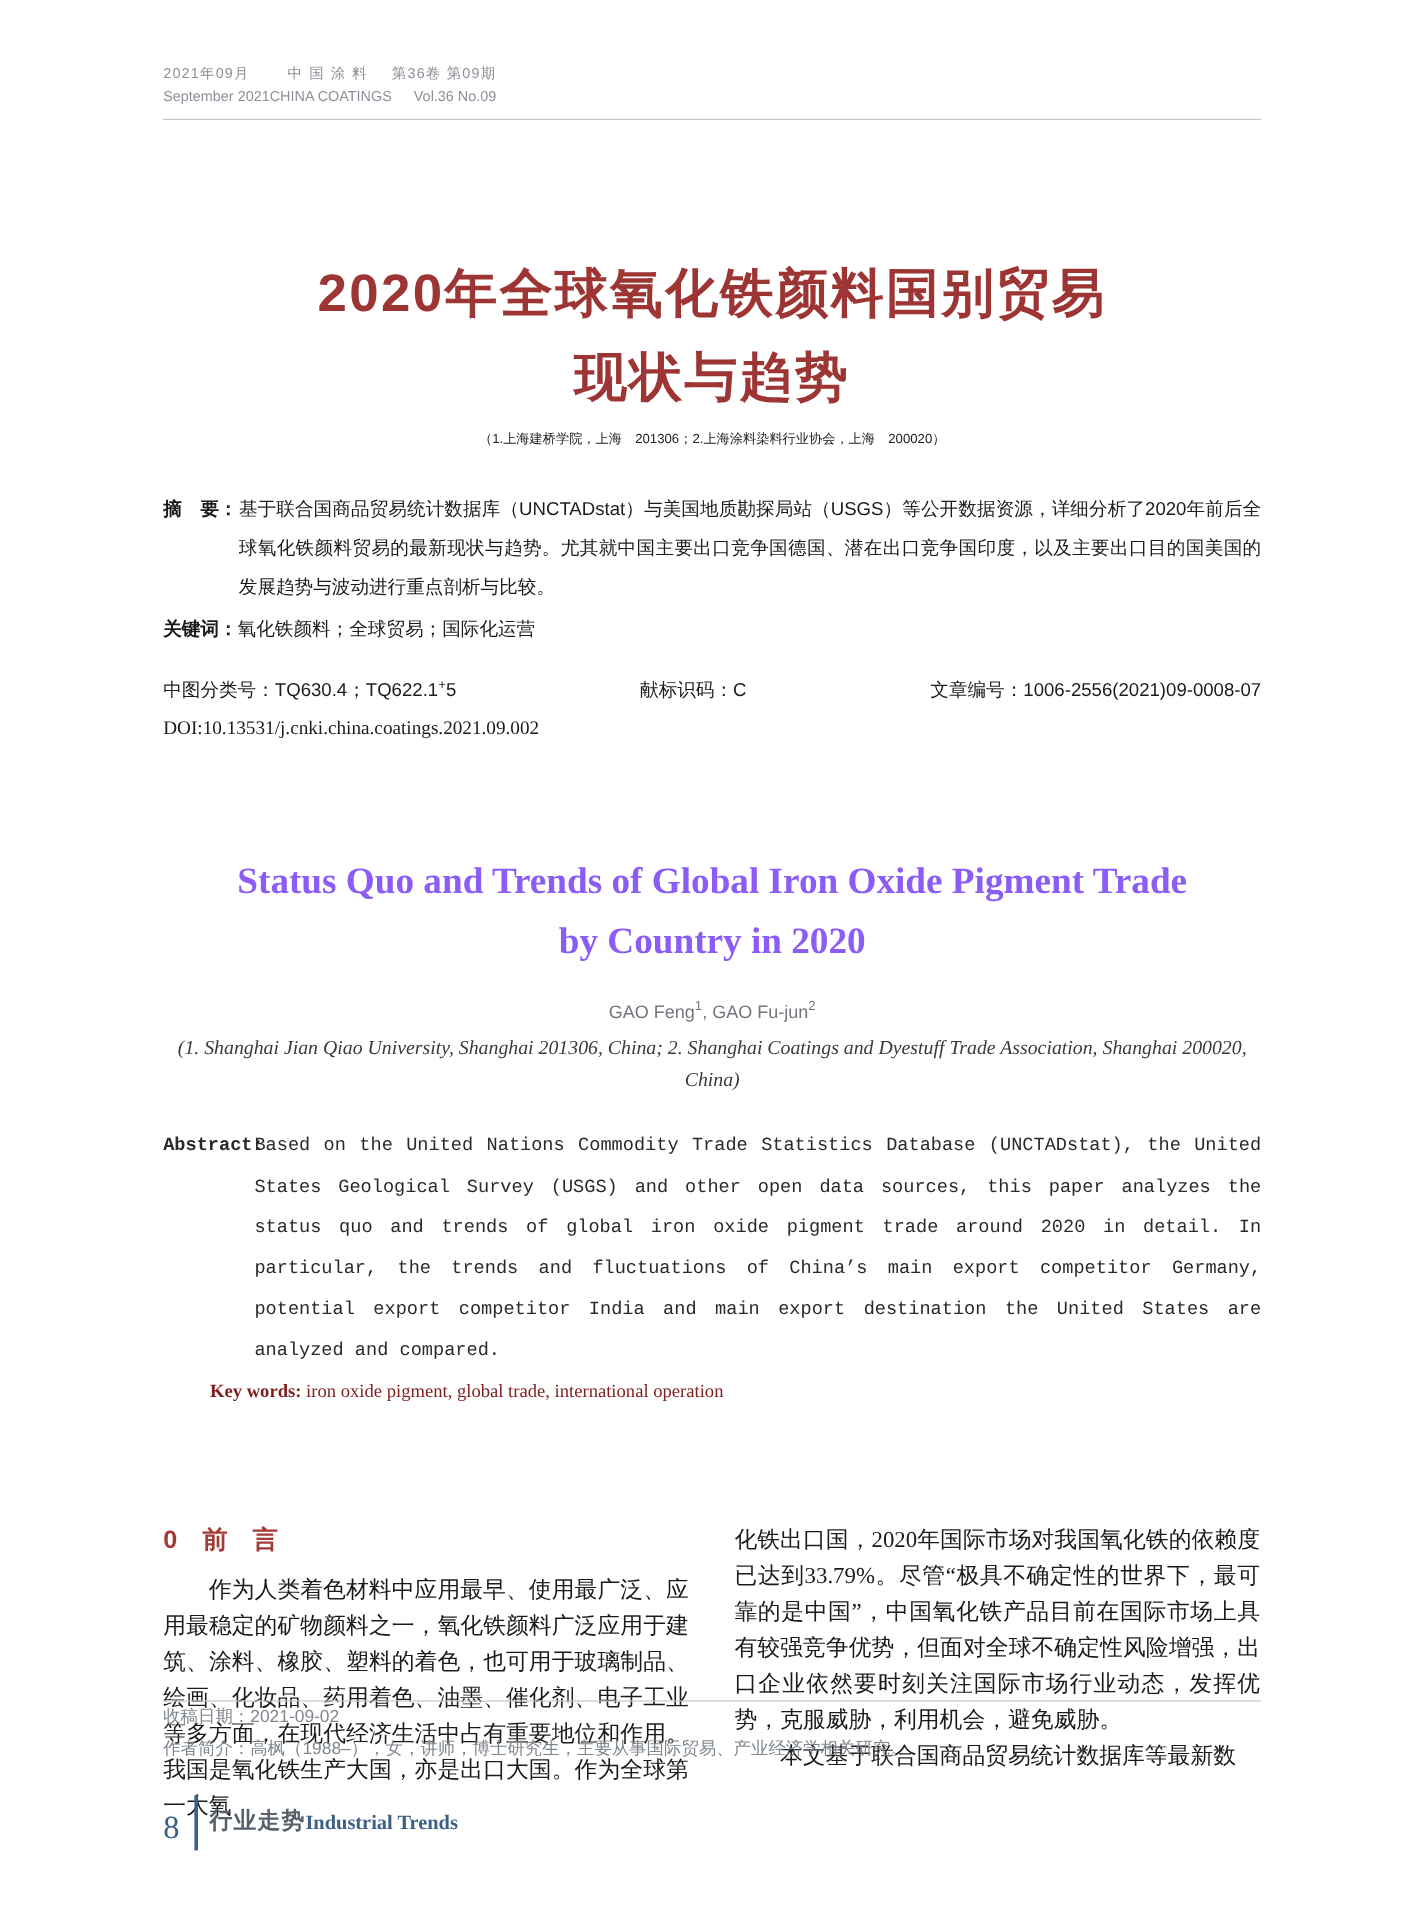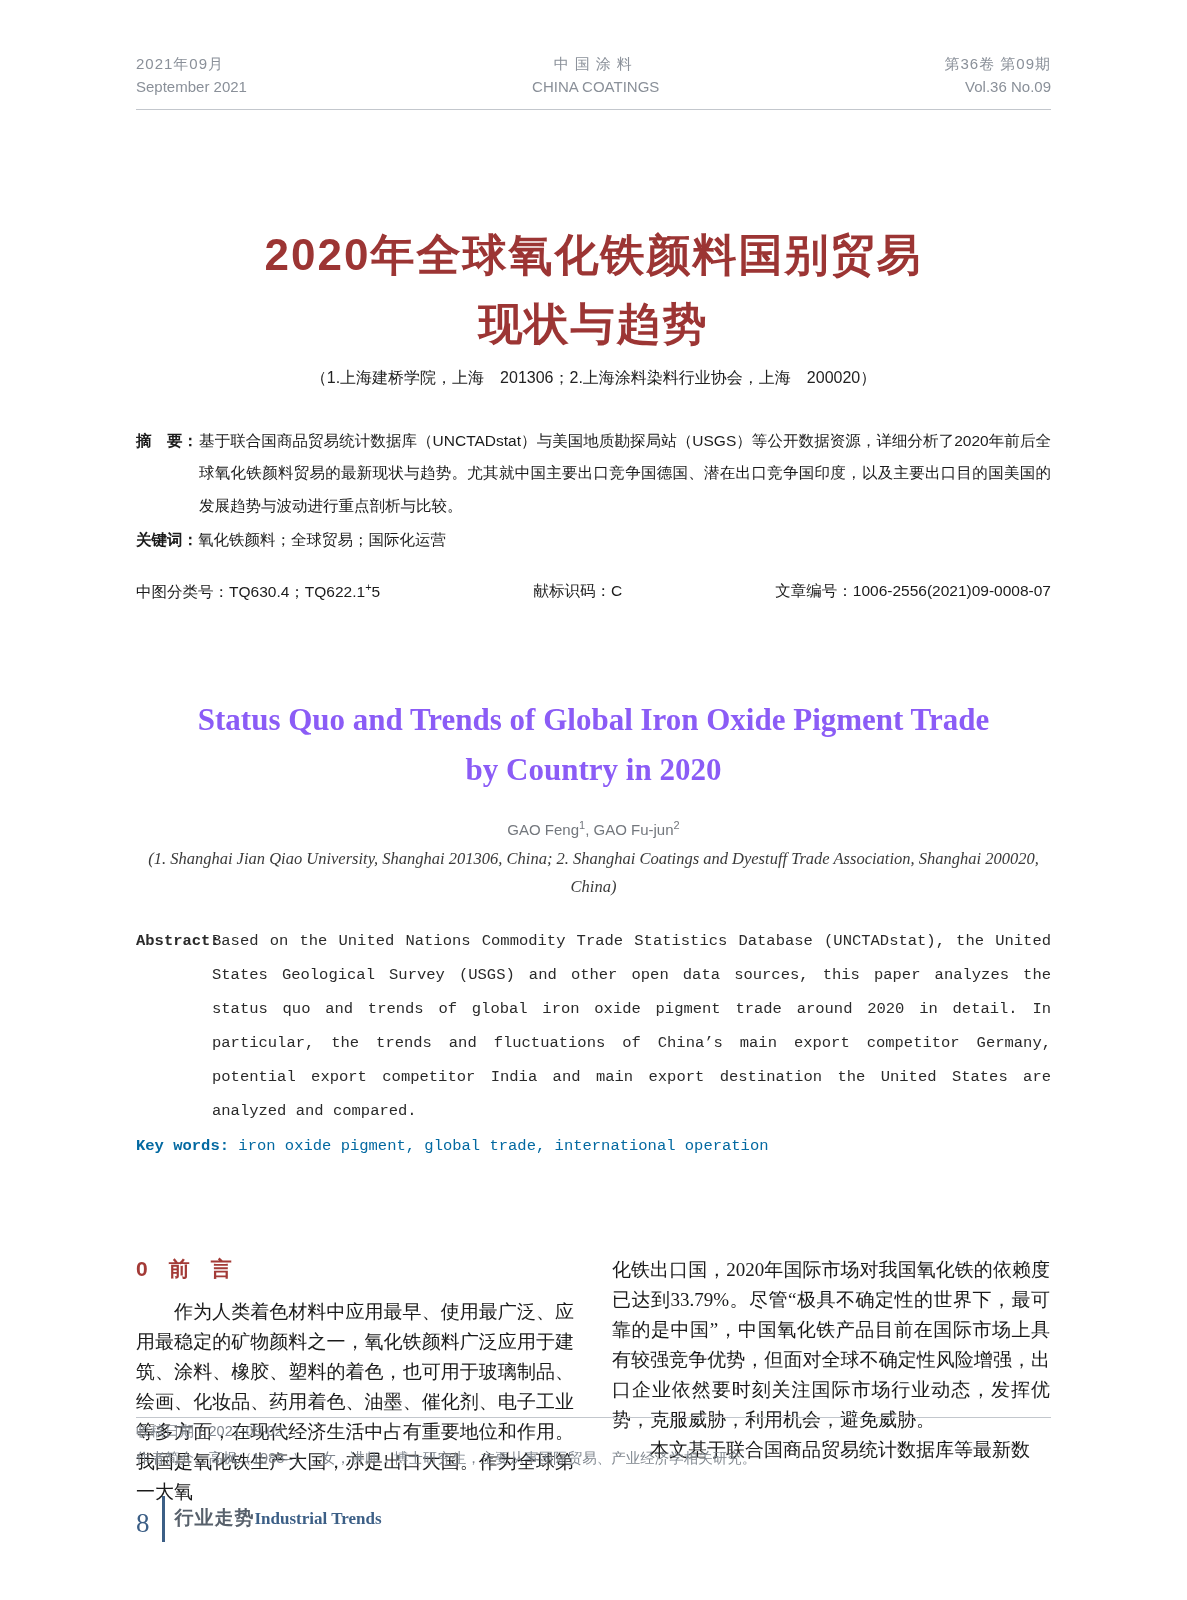--- a/index.html
+++ b/index.html
@@ -10,24 +10,23 @@
     width: 1187px;
     height: 1600px;
     background: #ffffff;
     padding: 52px 136px 0 136px;
     overflow: hidden;
   }
 
   
   .jheader {
     display: flex;
-    justify-content: space-between;
     align-items: flex-end;
     color: #8a9099;
-    font-size: 15px;
+    font-size: 12px;
     line-height: 1.55;
     padding-bottom: 10px;
     border-bottom: 1px solid #c3c7cd;
   }
   .jheader .cell-center { text-align: center; }
   .jheader .cell-right  { text-align: right; }
   .jheader .zh { letter-spacing: 1px; }
   .jheader .cell-center .zh { letter-spacing: 6px; }
 
   
@@ -44,21 +43,21 @@
   .authors-zh {
     margin-top: 26px;
     text-align: center;
     font-size: 17px;
     color: #2b2b2b;
   }
   .authors-zh sup, .authors-en sup { font-size: 11px; }
   .affil-zh {
     margin-top: 9px;
     text-align: center;
-    font-size: 16px;
+    font-size: 11px;
     color: #222222;
   }
 
   
   .abs-zh {
     margin-top: 36px;
     font-size: 15.5px;
     color: #1b1b1b;
     line-height: 2.1;
     text-align: justify;
@@ -115,24 +114,25 @@
     font-family: Liberation Mono, monospace;
     font-size: 15.5px;
     color: #2a2a2a;
     line-height: 2.2;
     text-align: justify;
     padding-left: 76px;
   }
   .abs-en .hang-label { display: inline-block; margin-left: -76px; width: 76px; font-weight: bold; }
   .kw-en {
     margin-top: 2px;
-    font-family: Liberation Mono, monospace;
-    font-size: 15.5px;
-    color: #0369a1;
+    font-family: Liberation Serif, serif;
+    font-size: 15.5px;
+    color: #7f1d1d;
     line-height: 2.1;
+    margin-left: 39px;
   }
   .kw-en .lbl { font-weight: bold; }
 
   
   .body-cols {
     margin-top: 92px;
     display: flex;
     gap: 38px;
   }
   .col { width: 438px; }
@@ -235,20 +235,21 @@
     <span class="lbl">关键词：</span><span>氧化铁颜料；全球贸易；国际化运营</span>
   </p>
 
   <div class="meta-row">
     <div>
       <span>中图分类号：</span><span>TQ630.4；TQ622.1</span><sup>+</sup><span>5</span>
     </div>
     <div>献标识码：C</div>
     <div>文章编号：1006-2556(2021)09-0008-07</div>
   </div>
+  <div class="doi-line">DOI:10.13531/j.cnki.china.coatings.2021.09.002</div>
 
   <h2 class="title-en">
     <span>Status Quo and Trends of Global Iron Oxide Pigment Trade</span><br>
     <span>by Country in 2020</span>
   </h2>
 
   <div class="authors-en">
     <span>GAO Feng</span><sup>1</sup><span>, </span><span>GAO Fu-jun</span><sup>2</sup>
   </div>
   <div class="affil-en">(1. Shanghai Jian Qiao University, Shanghai 201306, China; 2. Shanghai Coatings and Dyestuff Trade Association, Shanghai 200020, China)</div>

